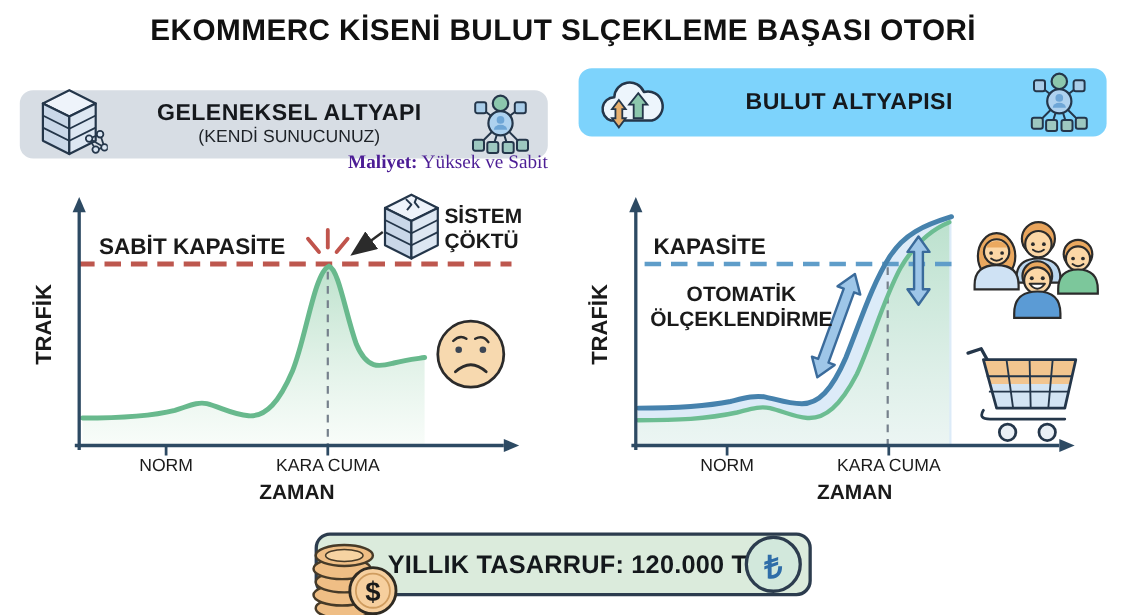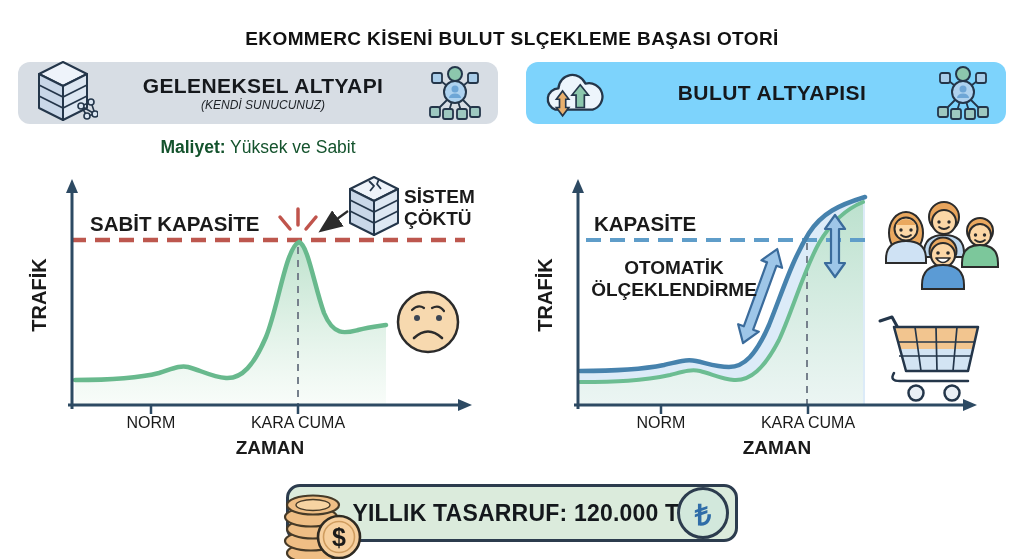--- a/index.html
+++ b/index.html
@@ -1,28 +1,28 @@
 <!DOCTYPE html>
 <html><head>
 <meta charset="utf-8">
 <style>
   html,body{margin:0;padding:0;background:#ffffff;}
   body{font-family:"Liberation Sans",sans-serif;color:#161616;}
   .page{position:relative;width:1024px;height:559px;background:#ffffff;overflow:hidden;}
   .title{position:absolute;top:12px;left:0;width:100%;text-align:center;
-         font-size:19px;font-weight:bold;letter-spacing:.4px;color:#111;margin-top:16px;}
+         font-size:27px;font-weight:bold;letter-spacing:.4px;color:#111;}
   .hdr{position:absolute;top:62px;height:62px;width:480px;border-radius:12px;
        display:flex;align-items:center;box-sizing:border-box;}
-  .hdr.hl{left:18px;background:#d7dde4;}
+  .hdr.hl{left:18px;background:#d7dde4;margin-top:20px;}
   .hdr.hr{left:526px;background:#7dd3fc;}
   .hdr .txt{flex:1;text-align:center;line-height:1.18;}
   .hdr .t1{font-size:21px;font-weight:bold;letter-spacing:.4px;color:#15181c;}
-  .hdr .t2{font-size:12px;color:#1d2126;font-style:italic;}
+  .hdr .t2{font-size:16px;color:#1d2126;}
   .hdr svg{flex:0 0 auto;}
-  .cost{position:absolute;top:137px;width:480px;text-align:center;font-size:17.5px;color:#14532d;}
+  .cost{position:absolute;top:137px;width:480px;text-align:right;font-size:17.5px;color:#4c1d95;font-family:Liberation Serif, serif;}
   .cost.cl{left:18px;}
   .cost.cr{left:526px;}
   .cost .b{font-weight:bold;}
   svg.chart{position:absolute;top:165px;}
   #chartL{left:14px;}
   #chartR{left:524px;}
   svg text{fill:#1a1a1a;}
   .banner{position:absolute;left:286px;top:484px;width:452px;height:58px;background:#dbebdc;
           border:3px solid #2c3c4e;border-radius:14px;display:flex;align-items:center;
           justify-content:center;box-sizing:border-box;}

